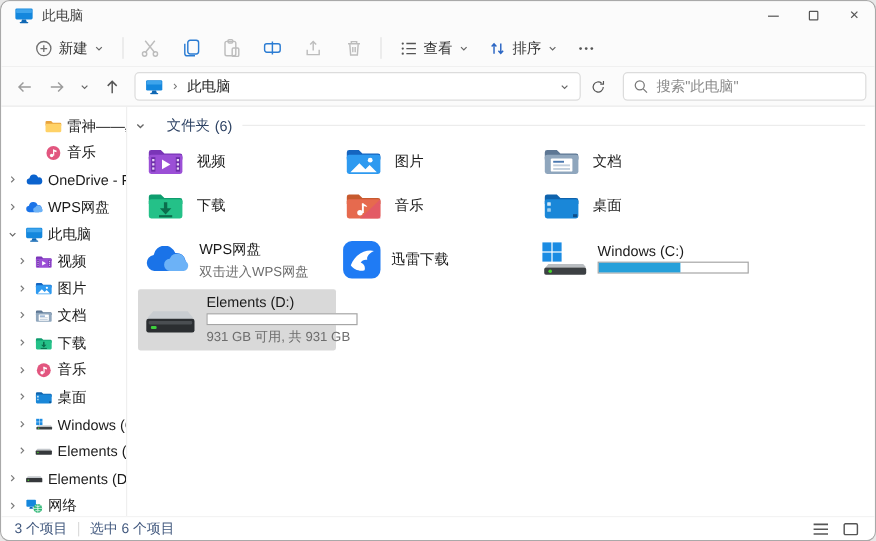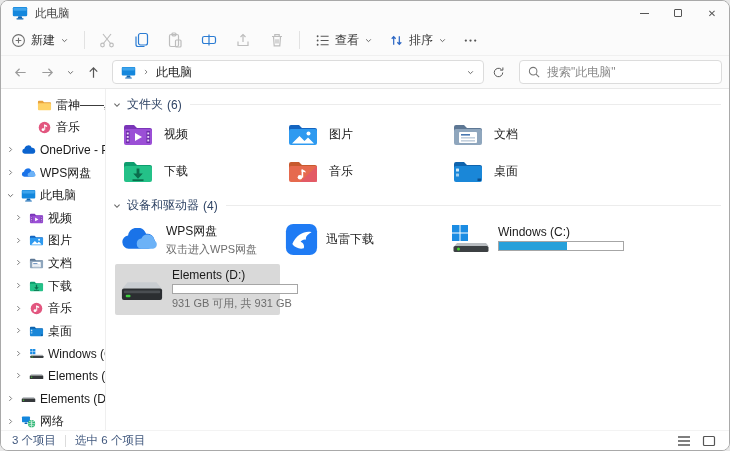--- a/index.html
+++ b/index.html
@@ -12,21 +12,21 @@
   .ic{display:inline-flex;align-items:center;justify-content:center;flex:none;}
   .ic svg{width:100%;height:100%;display:block;}
   
   .titlebar{height:24px;display:flex;align-items:center;padding-left:11px;background:#fbfbfb;}
   .title-text{margin-left:7px;color:#444;font-size:11.5px;}
   .controls{margin-left:auto;display:flex;height:100%;}
   .ctrl{width:34px;height:100%;display:flex;align-items:center;justify-content:center;color:#555;font-size:10px;}
   .min-glyph{width:9px;height:1px;background:#555;display:inline-block;}
   .max-glyph{width:8px;height:8px;border:1px solid #555;border-radius:1px;display:inline-block;}
   
-  .toolbar{height:31px;display:flex;align-items:center;padding:0 2px;background:#fbfbfb;border-bottom:1px solid #f0f0f0;}
+  .toolbar{height:31px;display:flex;align-items:center;padding:0 20px;background:#fbfbfb;border-bottom:1px solid #f0f0f0;}
   .tool-btn{display:flex;align-items:center;gap:5px;padding:4px 8px;border-radius:4px;color:#333;}
   .tool-icons{display:flex;align-items:center;gap:4px;}
   .tool-icon-btn{width:30px;height:25px;display:flex;align-items:center;justify-content:center;border-radius:4px;}
   .tool-divider{width:1px;height:18px;background:#e2e2e2;margin:0 7px;}
   
   .navbar{height:33px;display:flex;align-items:center;background:#fbfbfb;border-bottom:1px solid #e8e8e8;padding:0 7px;gap:2px;}
   .nav-btn{width:25px;height:25px;display:flex;align-items:center;justify-content:center;border-radius:4px;}
   .nav-btn.small{width:17px;}
   .addressbar{flex:0 0 372px;height:24px;border:1px solid #dcdcdc;border-radius:4px;background:#fff;display:flex;align-items:center;padding:0 8px;gap:6px;margin-left:4px;}
   .address-label{color:#222;}
@@ -34,21 +34,21 @@
   .searchbar{flex:1;height:24px;border:1px solid #dcdcdc;border-radius:4px;background:#fff;display:flex;align-items:center;padding:0 8px;gap:7px;margin-left:6px;}
   .search-placeholder{color:#8a8a8a;}
   
   .body{display:flex;height:341px;background:#fff;}
   .sidebar{width:105px;padding-top:5px;border-right:1px solid #efefef;overflow:hidden;flex:none;}
   .side-item{height:22.6px;display:flex;align-items:center;gap:4px;white-space:nowrap;overflow:hidden;}
   .side-chev{width:11px;height:10px;display:inline-flex;flex:none;}
   .side-label{overflow:hidden;}
   .main{flex:1;padding:6px 8px 0 6px;overflow:hidden;}
   .section-header{display:flex;align-items:center;height:19px;color:#2f4465;margin-bottom:4px;}
-  .section-title{margin-left:5px;}
+  .section-title{margin-left:17px;}
   .section-count{margin-left:4px;}
   .section-line{flex:1;height:1px;background:#ececec;margin-left:8px;}
   .folders-grid{display:grid;grid-template-columns:repeat(3,165px);row-gap:4px;margin:2px 0 8px 6px;}
   .folder-tile{display:flex;align-items:center;gap:10px;height:33px;padding:2px 4px;border-radius:4px;}
   .drives-grid{display:grid;grid-template-columns:repeat(3,165px);row-gap:3px;margin:2px 0 0 3px;align-items:start;}
   .drive-tile{display:flex;align-items:center;gap:8px;padding:4px 5px;border-radius:2px;min-height:38px;}
   .drive-tile.selected{background:var(--selection-bg);}
   .drive-info{display:flex;flex-direction:column;gap:2px;min-width:0;}
   .drive-name{font-size:12px;color:#1a1a1a;white-space:nowrap;}
   .drive-sub{font-size:11px;color:#6d6d6d;white-space:nowrap;}
@@ -620,30 +620,20 @@
                 <path d="M2 5 q0-2 2-2 h8 l3 3 h13 q2 0 2 2 v3 H2 Z" fill="#0f63ad"></path>
                 <rect x="2" y="7" width="28" height="16" rx="2" fill="#1a87d8"></rect>
                 <rect x="4" y="9.5" width="3" height="3" rx=".5" fill="#d8ecfa" opacity=".95"></rect>
                 <rect x="4" y="14.5" width="3" height="3" rx=".5" fill="#d8ecfa" opacity=".7"></rect>
                 <rect x="25.5" y="19.5" width="3.5" height="2.5" fill="#0d4f8c"></rect>
               </svg>
             </span>
             <span class="drive-name">桌面</span>
           </div>
         </div>
-        <div class="section-header">
-          <span class="ic" style="width:10px;height:10px">
-            <svg viewBox="0 0 10 10" fill="none" stroke="#666" stroke-width="1.1">
-              <path d="M2.4 3.7 L5 6.3 L7.6 3.7"></path>
-            </svg>
-          </span>
-          <span class="section-title">设备和驱动器</span>
-          <span class="section-count">(4)</span>
-          <span class="section-line"></span>
-        </div>
         <div class="drives-grid">
           <div class="drive-tile">
             <span class="ic" style="width:38px;height:25px">
               <svg viewBox="0 0 36 24">
                 <path d="M8 20 a6.5 6.5 0 0 1-.5-12.9 A9 9 0 0 1 24.8 5.6 A6.2 6.2 0 0 1 27 20 Z" fill="#1a73e8"></path>
                 <path d="M20 20 a5 5 0 0 1 .3-9.9 a6.5 6.5 0 0 1 12.4 1.8 A4.3 4.3 0 0 1 31.5 20 Z" fill="#6cb2f7"></path>
               </svg>
             </span>
             <div class="drive-info">
               <span class="drive-name">WPS网盘</span>

